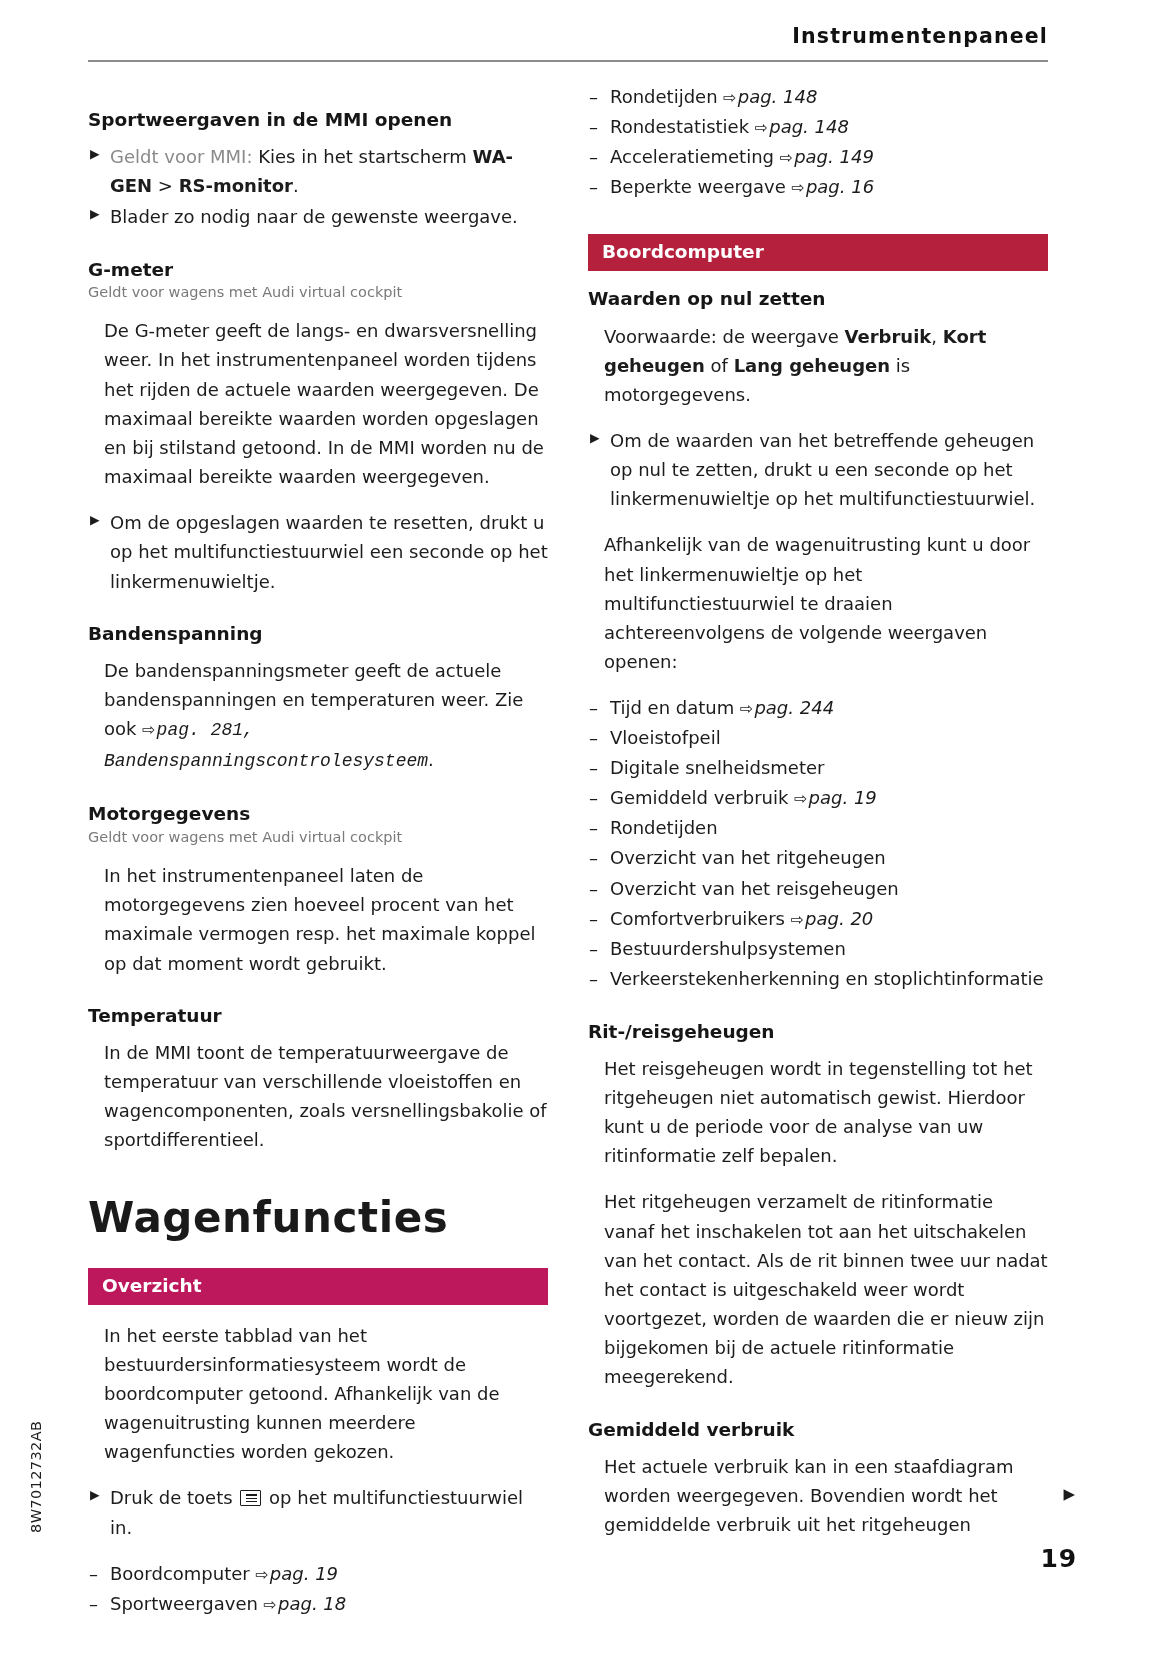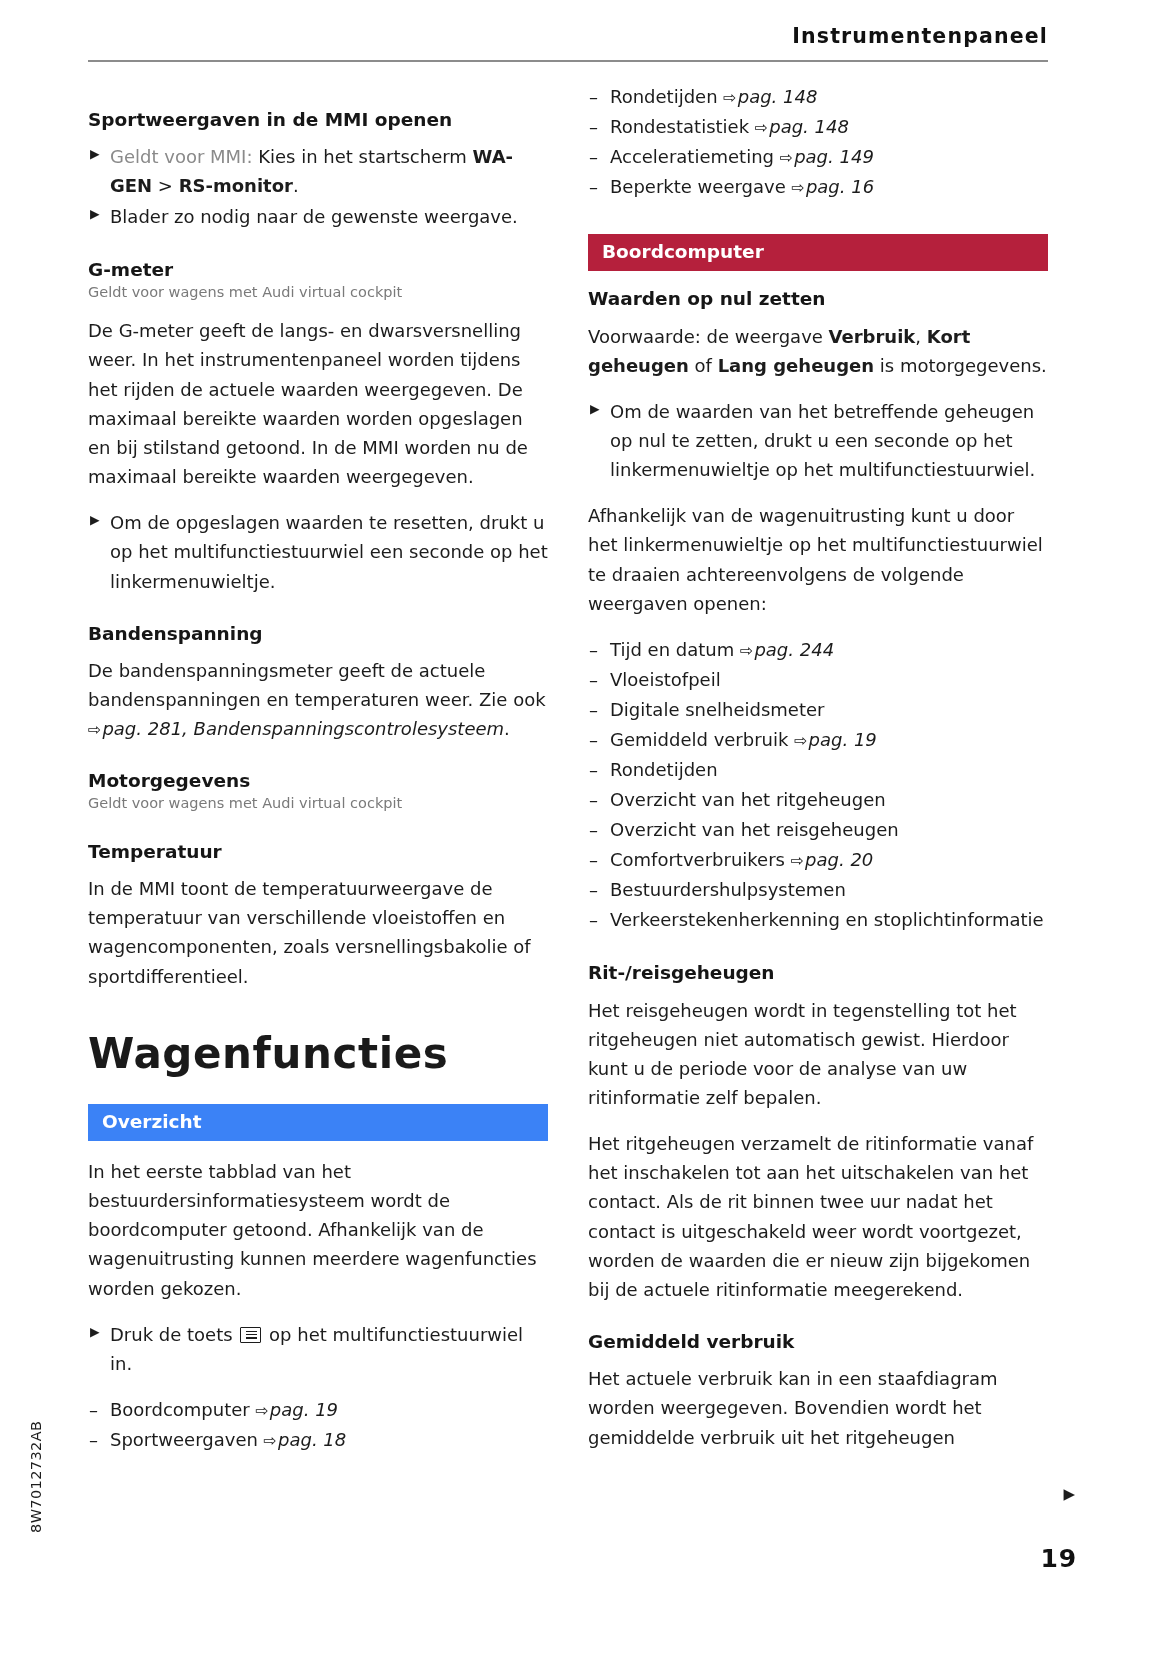--- a/index.html
+++ b/index.html
@@ -76,21 +76,21 @@
   .applies {
     font-size: 14.5px;
     color: #7a7a7a;
     margin: 0 0 14px 0;
     line-height: 1.35;
   }
 
   p.body {
     font-size: 18px;
     line-height: 1.62;
-    margin: 0 0 17px 0;
+    margin: 0 0 17px 16px;
     color: #1c1c1c;
   }
   p.body:last-child { margin-bottom: 0; }
 
   .banner {
     background: #b5203c;
     color: #ffffff;
     font-size: 18.5px;
     font-weight: bold;
     padding: 7px 14px 8px 14px;
@@ -135,21 +135,21 @@
     color: #1c1c1c;
   }
   ul.dashes li .dash {
     position: absolute;
     left: 1px;
     top: 0;
   }
 
   .grey { color: #8a8a8a; }
   b, .b { font-weight: bold; }
-  i, .i { font-style: italic; }
+  i, .i { font-style: italic; font-family: Liberation Mono, monospace; }
   .ref { font-style: italic; white-space: nowrap; }
   .arrow-ref {
     font-style: normal;
     font-size: 16px;
     padding-right: 1px;
   }
 
   
   .key-icon {
     display: inline-block;
@@ -247,27 +247,28 @@
         <span class="tri">▶</span>
         <span>Om de opgeslagen waarden te resetten, drukt u op het multifunctiestuurwiel een seconde op het linkermenuwieltje.</span>
       </li>
     </ul>
 
     <h2 class="sub">Bandenspanning</h2>
     <p class="body"><span>De bandenspanningsmeter geeft de actuele bandenspanningen en temperaturen weer. Zie ook </span><span class="arrow-ref">⇨</span><span class="i">pag. 281, Bandenspanningscontrolesysteem</span><span>.</span></p>
 
     <h2 class="sub tight">Motorgegevens</h2>
     <div class="applies">Geldt voor wagens met Audi virtual cockpit</div>
+    <p class="body">In het instrumentenpaneel laten de motorgegevens zien hoeveel procent van het maximale vermogen resp. het maximale koppel op dat moment wordt gebruikt.</p>
 
     <h2 class="sub">Temperatuur</h2>
     <p class="body">In de MMI toont de temperatuurweergave de temperatuur van verschillende vloeistoffen en wagencomponenten, zoals versnellingsbakolie of sportdifferentieel.</p>
 
     <h1 class="chapter">Wagenfuncties</h1>
 
-    <div class="banner" style="background: #3b82f6;">Overzicht</div>
+    <div class="banner" style="background: #be185d;">Overzicht</div>
 
     <p class="body">In het eerste tabblad van het bestuurdersinformatiesysteem wordt de boordcomputer getoond. Afhankelijk van de wagenuitrusting kunnen meerdere wagenfuncties worden gekozen.</p>
 
     <ul class="actions">
       <li>
         <span class="tri">▶</span>
         <span>Druk de toets </span><span class="key-icon"><i class="r r1"></i><i class="r r2"></i><i class="r r3"></i><i class="d" style="top:3px"></i><i class="d" style="top:6.2px"></i><i class="d" style="top:9.4px"></i></span><span> op het multifunctiestuurwiel in.</span>
       </li>
     </ul>
 

